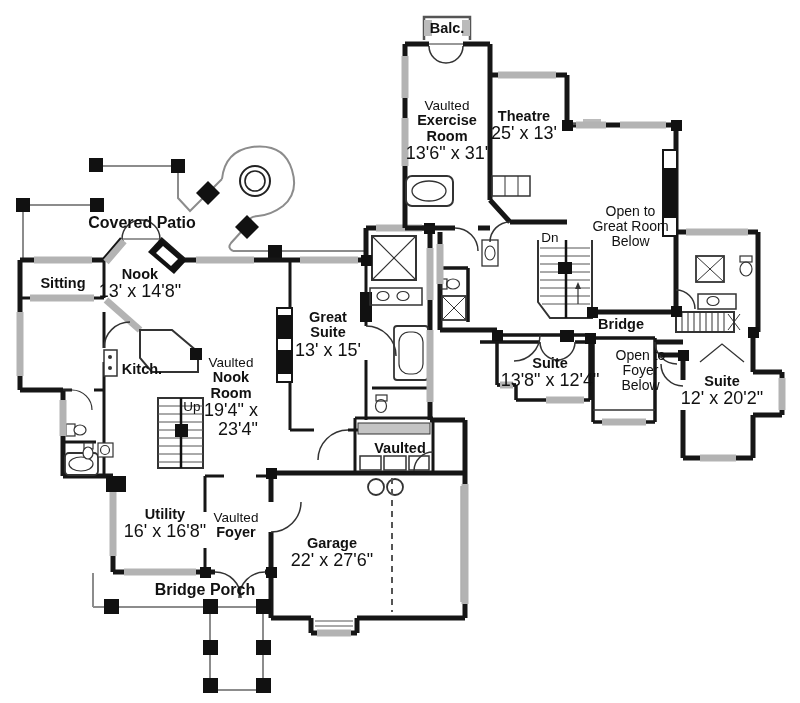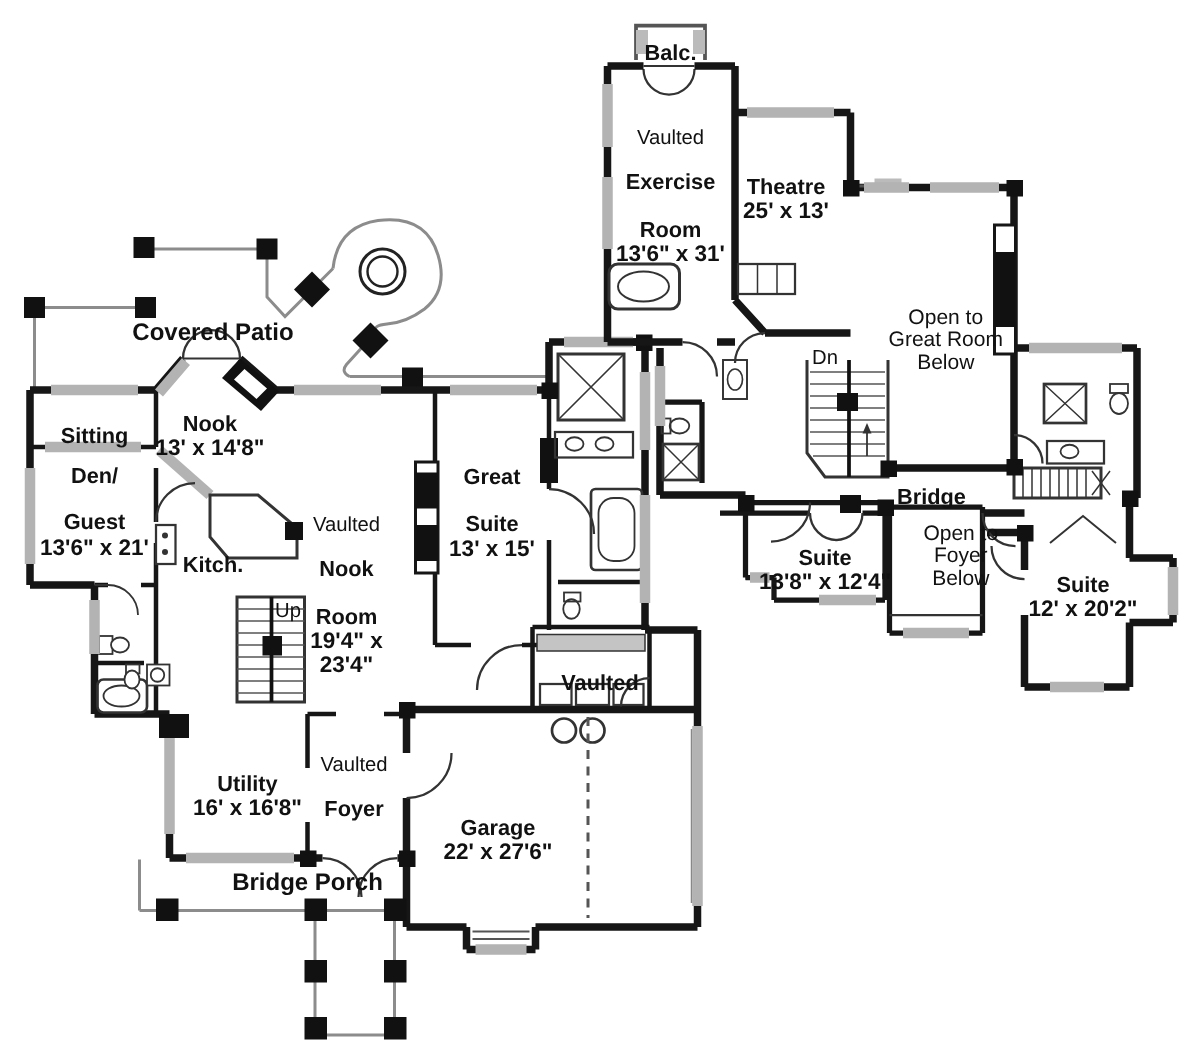--- a/index.html
+++ b/index.html
@@ -1,23 +1,23 @@
 <!DOCTYPE html>
 <html><head>
 <meta charset="utf-8">
 <style>
   html,body{margin:0;padding:0;background:#fff;}
   #plan-canvas{position:relative;width:800px;height:703px;background:#fff;overflow:hidden;
     font-family:"Liberation Sans", sans-serif;}
   #plan-canvas svg{position:absolute;left:0;top:0;}
   .lbl{position:absolute;transform:translate(-50%,-50%);text-align:center;color:#111;
     white-space:nowrap;line-height:1.06;z-index:5;}
-  .nm{font-weight:bold;font-size:14.5px;display:block;margin-top:16px;}
+  .nm{font-weight:bold;font-size:14.5px;display:block;}
   .nm-lg{font-weight:bold;font-size:16px;display:block;}
-  .dm{font-weight:bold;font-size:15px;display:block;}
+  .dm{font-weight:normal;font-size:18px;display:block;text-align:right;}
   .q{font-weight:normal;font-size:13.5px;display:block;margin-top:11px;}
   .op{font-weight:normal;font-size:14px;display:block;margin-left:37px;}
 </style>
 </head>
 <body>
 
 <div id="plan-canvas">
 
 <svg width="800" height="703" viewBox="0 0 800 703">
 
@@ -275,25 +275,20 @@
   <div class="lbl" style="left:142px;top:223px">
       <span class="nm-lg">Covered Patio</span>
     </div>
   <div class="lbl" style="left:63px;top:284px">
       <span class="nm">Sitting</span>
     </div>
   <div class="lbl" style="left:140px;top:284px">
       <span class="nm">Nook</span>
       <span class="dm">13' x 14'8"</span>
     </div>
-  <div class="lbl" style="left:63px;top:334px">
-      <span class="nm">Den/</span>
-      <span class="nm">Guest</span>
-      <span class="dm">13'6" x 21'</span>
-    </div>
   <div class="lbl" style="left:142px;top:370px">
       <span class="nm">Kitch.</span>
     </div>
   <div class="lbl" style="left:192px;top:402px">
       <span class="q">Up</span>
     </div>
   <div class="lbl" style="left:231px;top:392px">
       <span class="q">Vaulted</span>
       <span class="nm">Nook</span>
       <span class="nm">Room</span>

